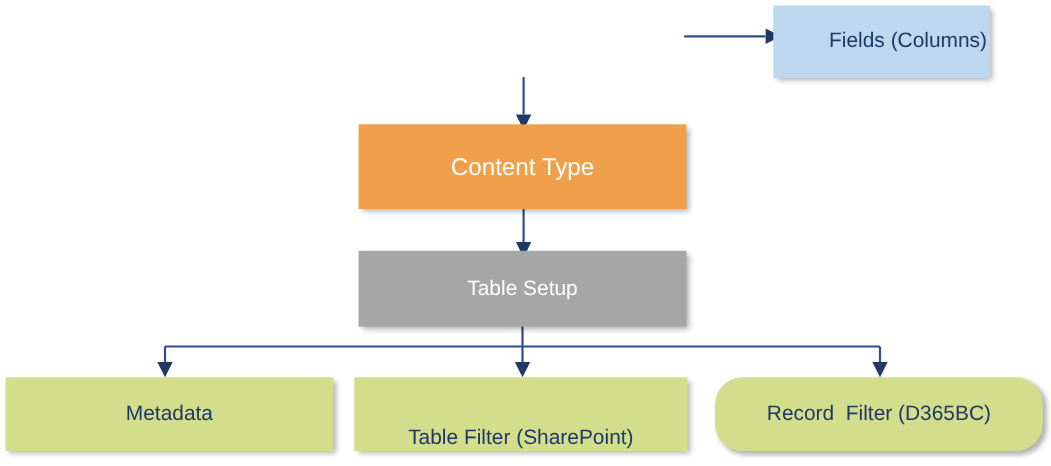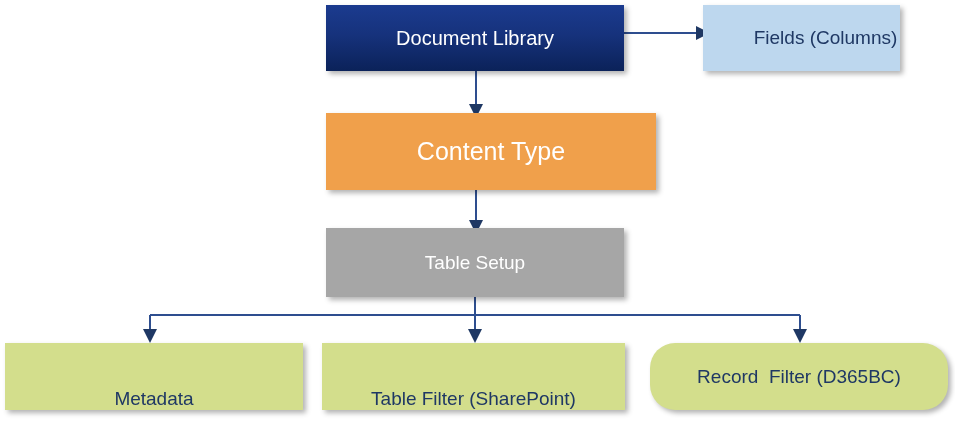--- a/index.html
+++ b/index.html
@@ -46,46 +46,46 @@
     height: 66px;
     background: #BDD7EE;
     color: #1F3864;
     font-size: 19px;
     padding-left: 48px;
   }
   
   #node-content-type {
     left: 326px;
     top: 113px;
-    width: 330px;
+    width: 298px;
     height: 77px;
     background: #F0A04B;
     color: #FFFFFF;
-    font-size: 25px;
+    font-size: 22px;
   }
   
   #node-table-setup {
     left: 326px;
     top: 228px;
     width: 298px;
     height: 69px;
     background: #A6A6A6;
     color: #FFFFFF;
     font-size: 19px;
     text-align: right;
   }
   
   .node-leaf {
     top: 343px;
     height: 67px;
     background: #D3DE8C;
     color: #1F3864;
     font-size: 19px;
   }
-  #node-metadata   { left: 5px;   width: 298px; align-items: flex-end; }
+  #node-metadata   { left: 5px;   width: 298px; }
   #node-table-filter { left: 322px; width: 303px; align-items: flex-end; }
   #node-record-filter { left: 650px; width: 298px; border-radius: 25px; }
 
   
   .conn {
     position: absolute;
     pointer-events: none;
   }
   #conn-lib-to-fields { left: 618px; top: 18px;  width: 92px;  height: 30px; }
   #conn-lib-to-ct     { left: 462px; top: 68px;  width: 28px;  height: 50px; }
@@ -119,23 +119,20 @@
 
     <line x1="12" y1="21" x2="662" y2="21" stroke="#2E4E8F" stroke-width="2"></line>
 
     <line x1="12" y1="21" x2="12" y2="35" stroke="#2E4E8F" stroke-width="2"></line>
     <polygon points="5,35 19,35 12,49" fill="#1F3864"></polygon>
 
     <line x1="662" y1="21" x2="662" y2="35" stroke="#2E4E8F" stroke-width="2"></line>
     <polygon points="655,35 669,35 662,49" fill="#1F3864"></polygon>
   </svg>
 
-  <div class="node" id="node-document-library">
-    <span>Document Library</span>
-  </div>
 
   <div class="node" id="node-fields-columns">
     <span>Fields (Columns)</span>
   </div>
 
   <div class="node" id="node-content-type">
     <span>Content Type</span>
   </div>
 
   <div class="node" id="node-table-setup">

